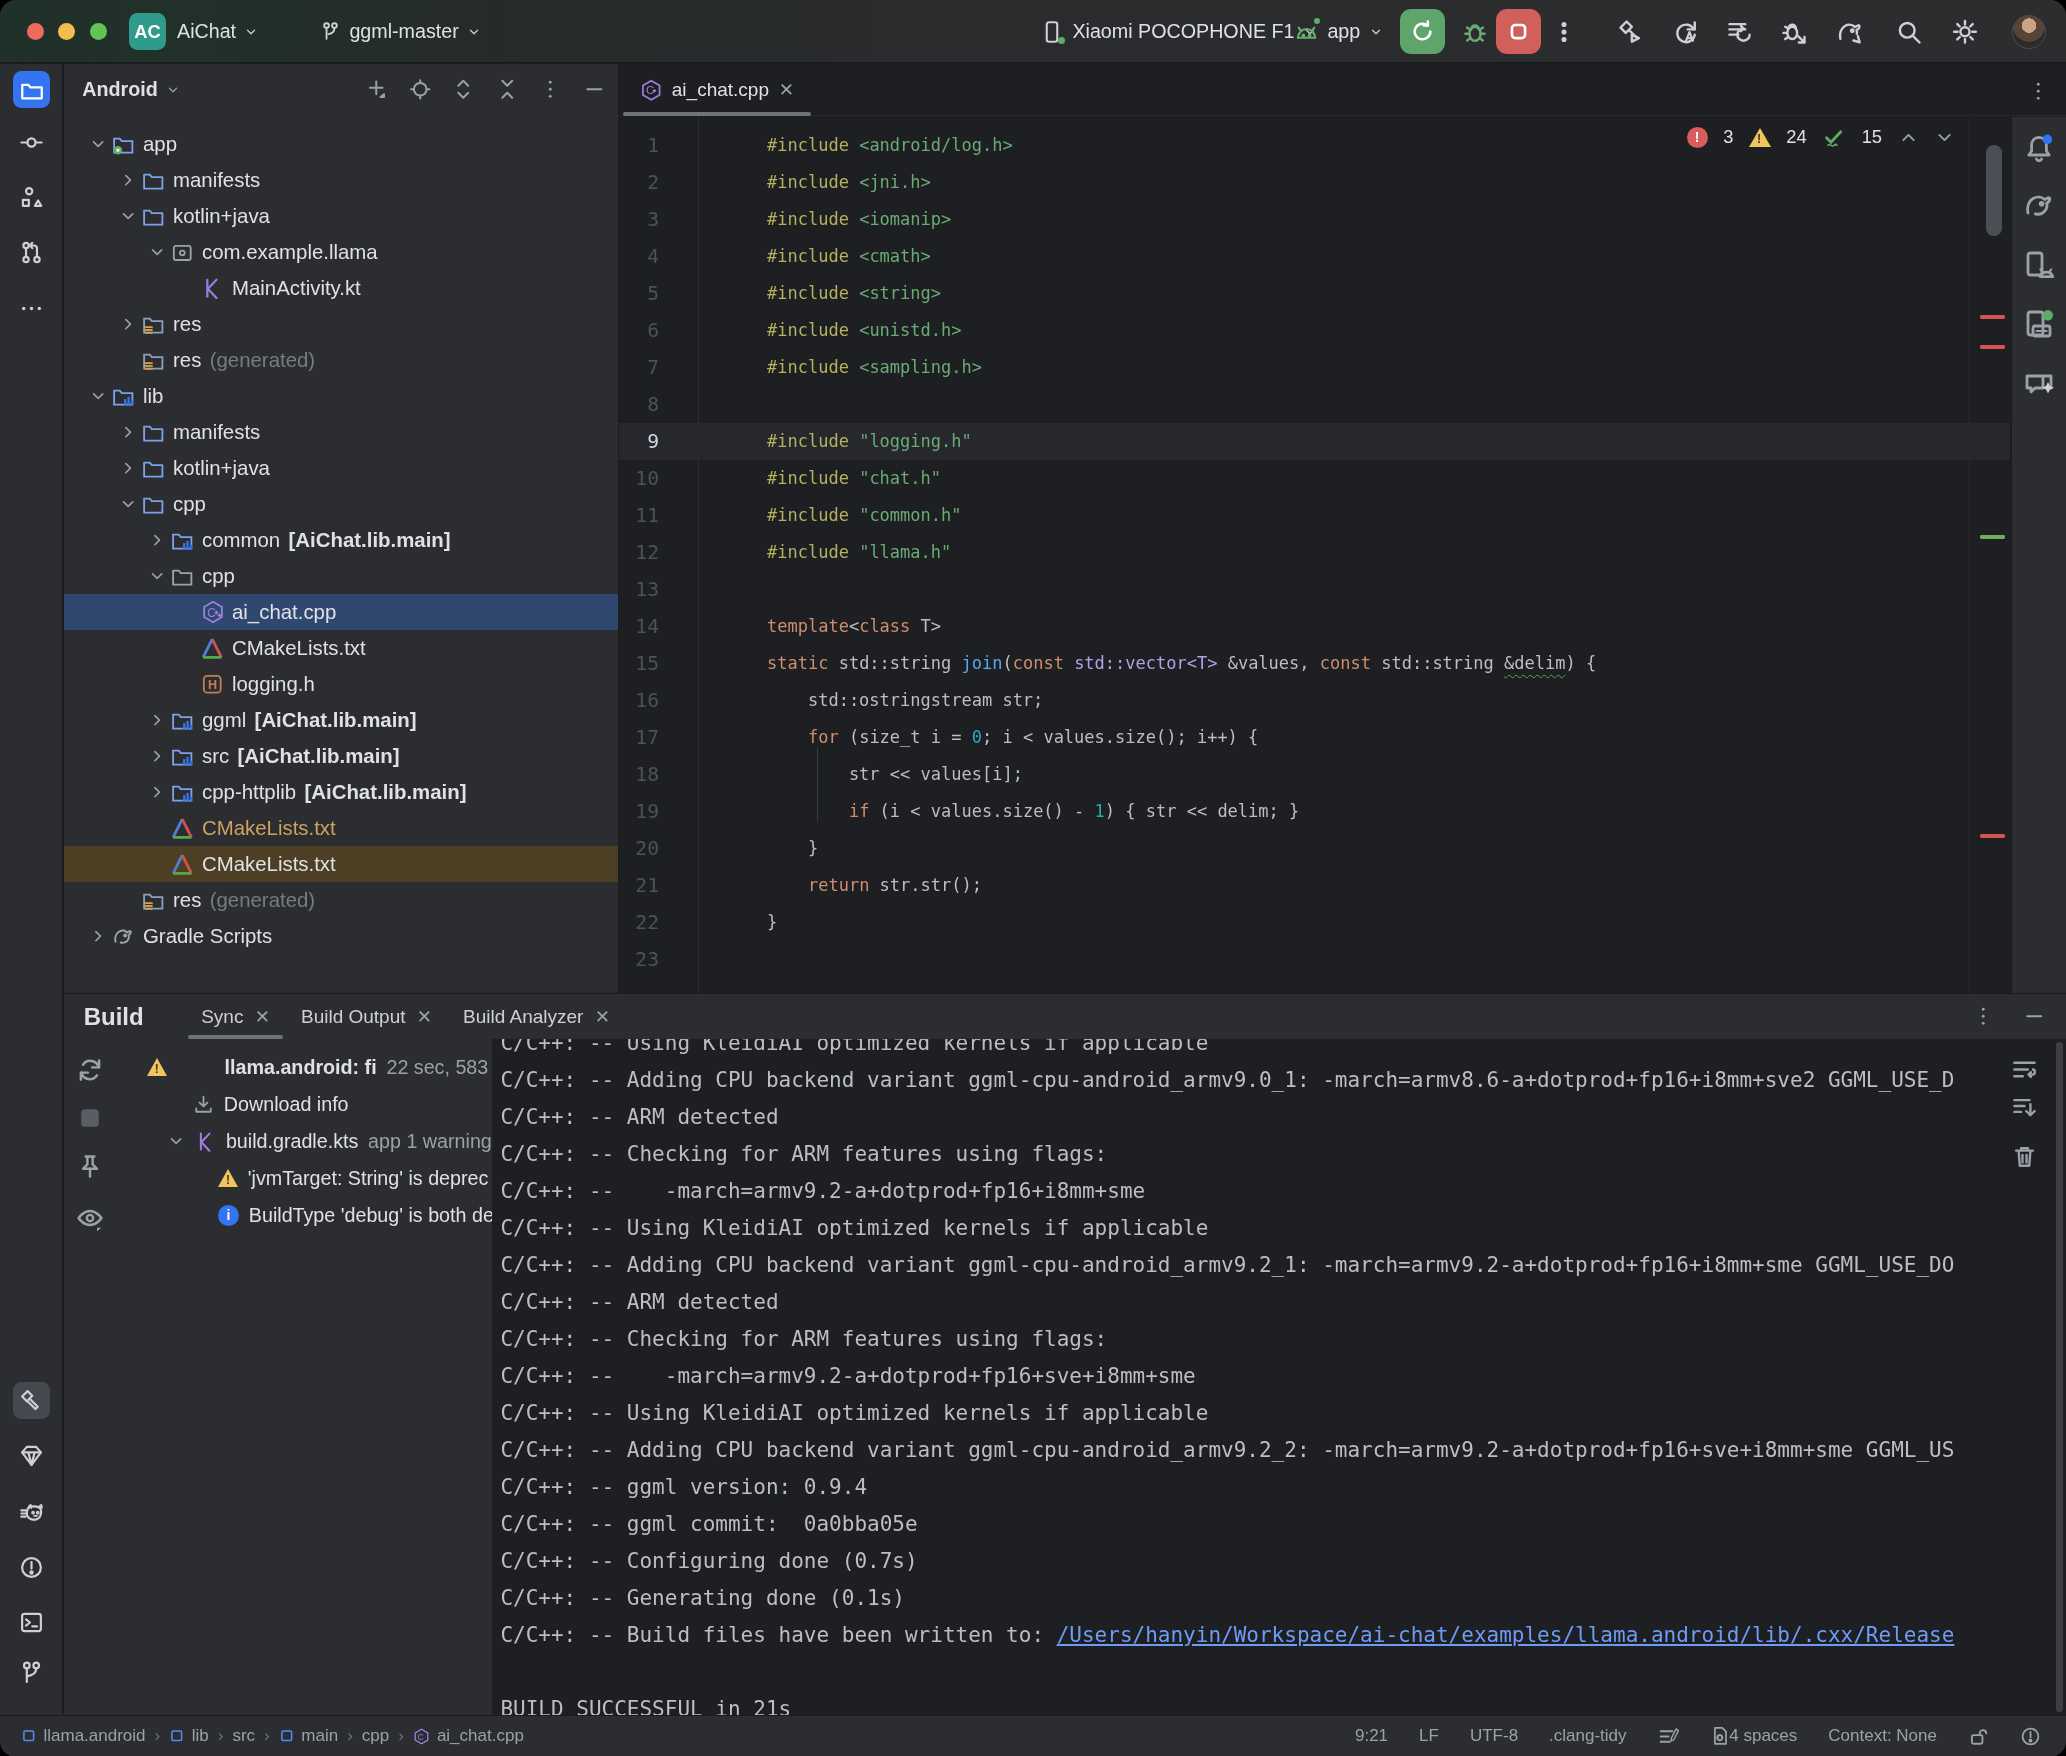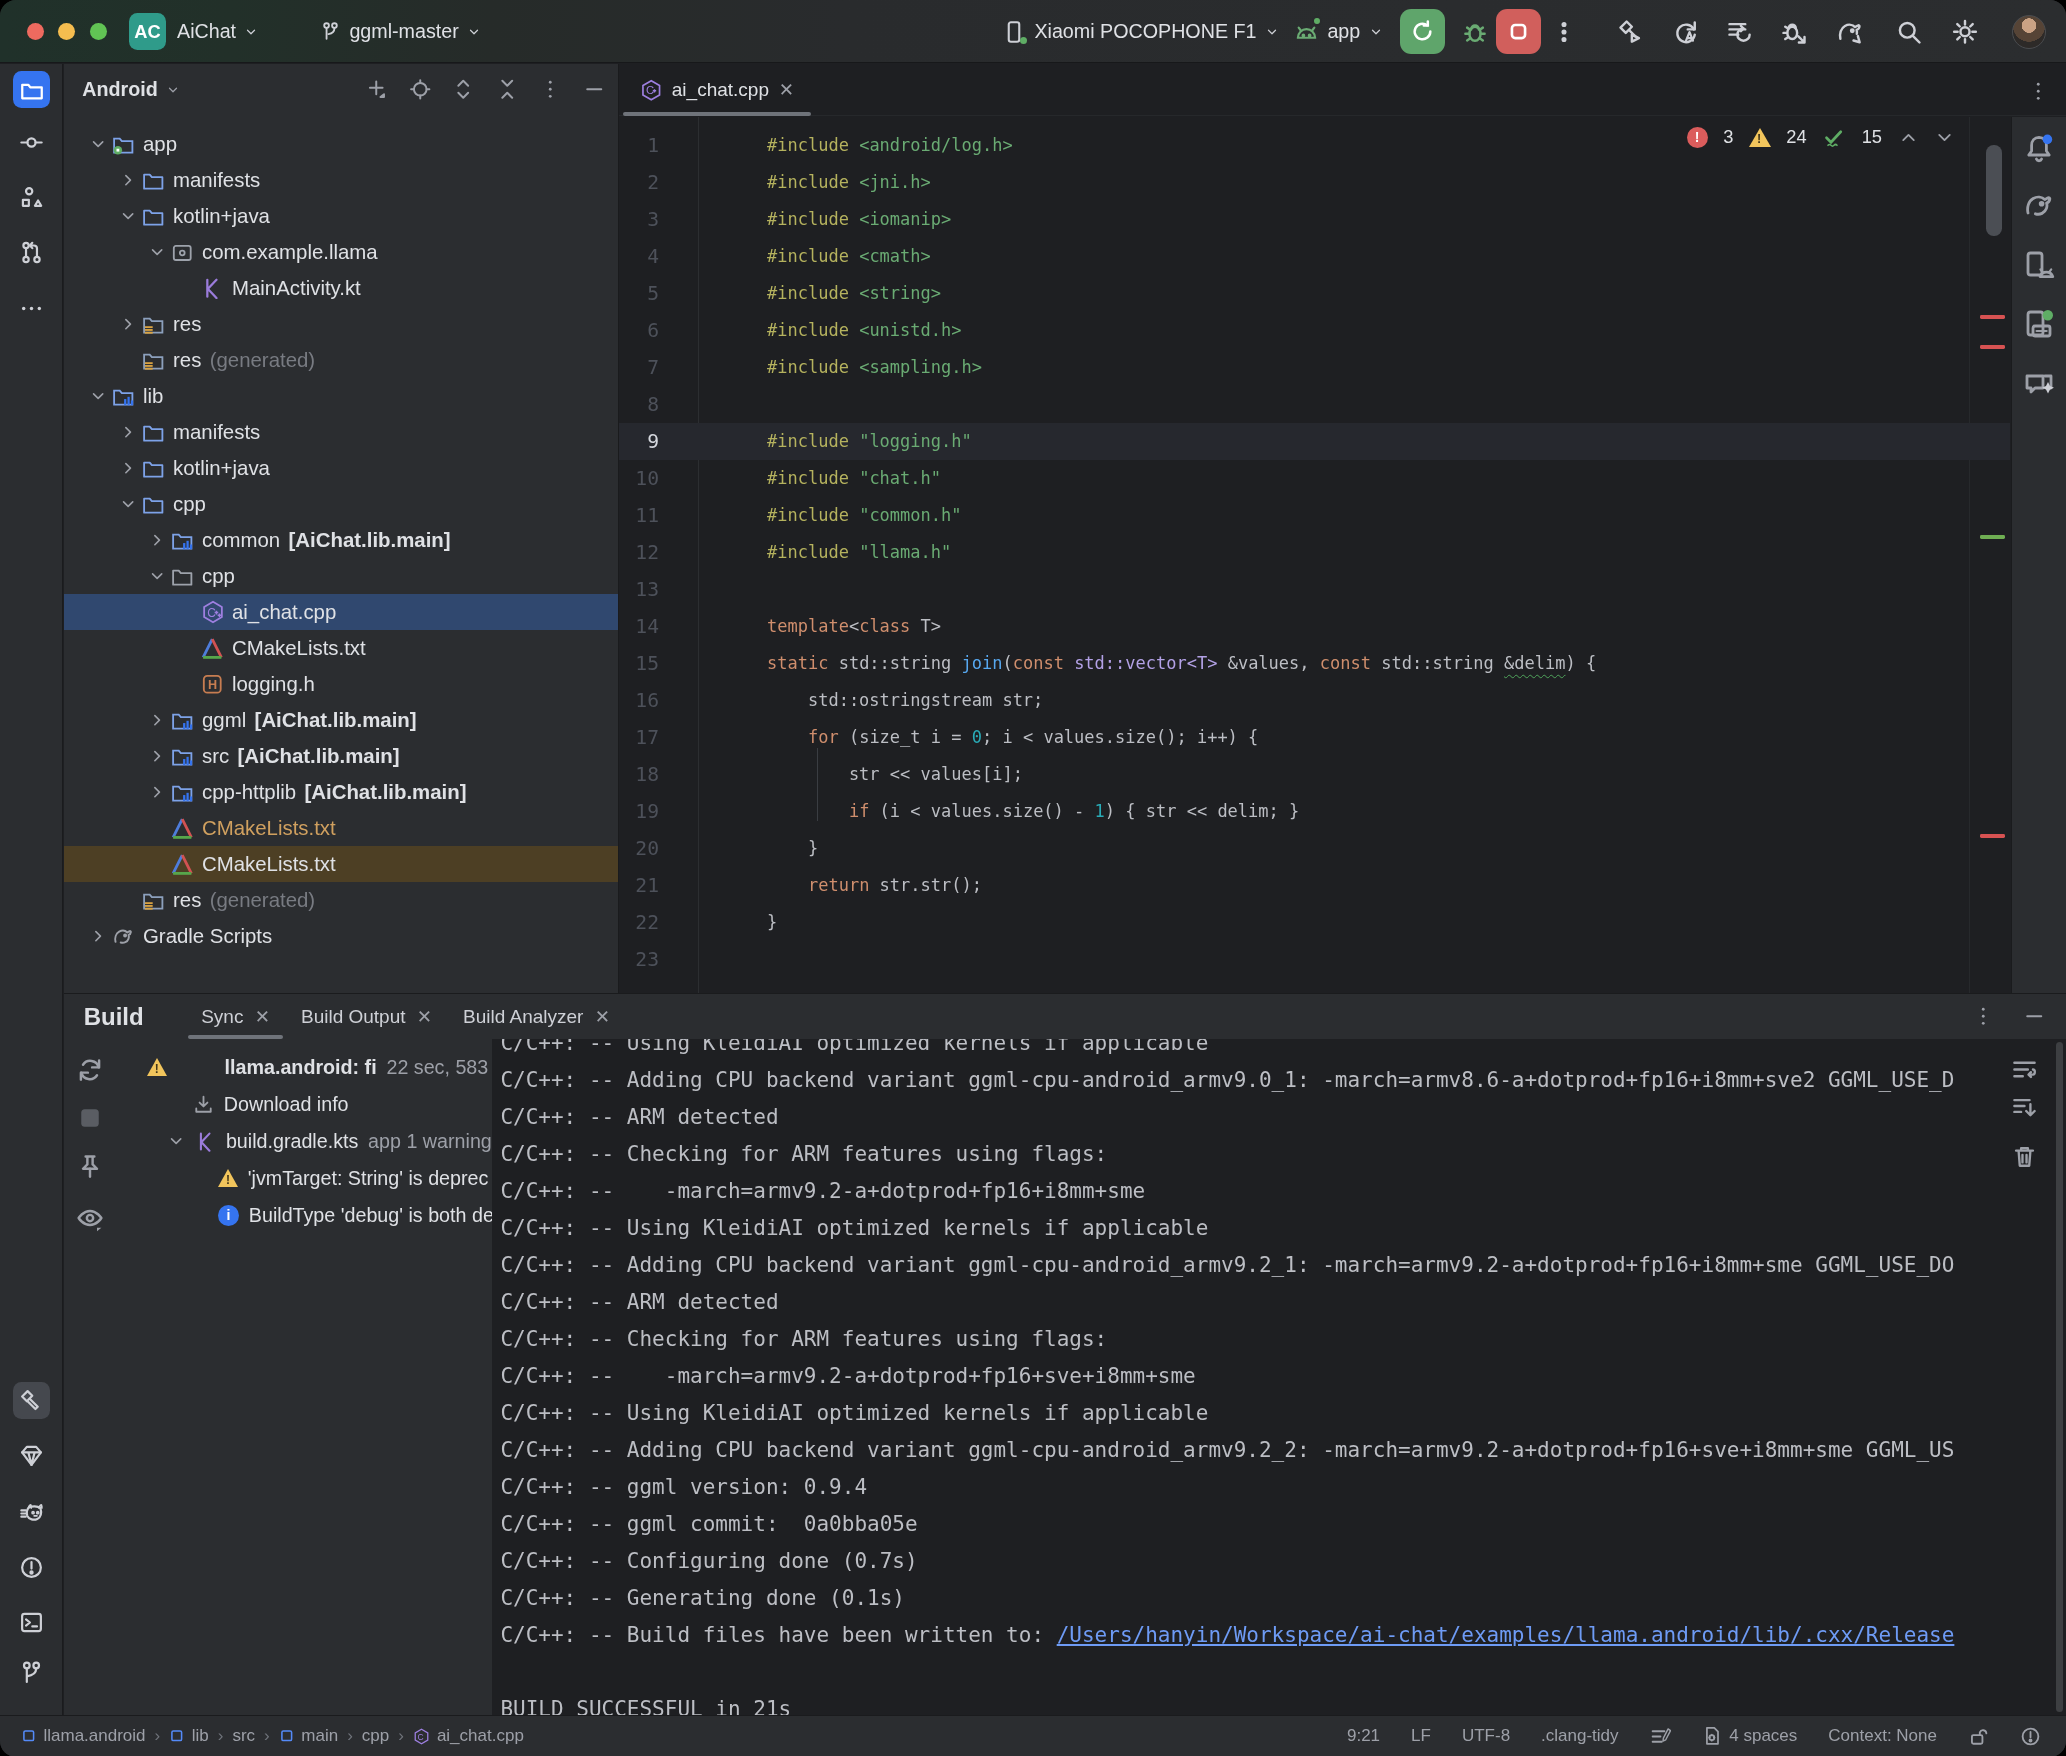--- a/index.html
+++ b/index.html
@@ -135,21 +135,21 @@
           <circle cx="5" cy="3.5" r="1.8"></circle>
           <circle cx="11" cy="3.5" r="1.8"></circle>
           <path d="M5 5.5v8M11 5.5c0 3-2 4-4.5 4.5"></path>
         </svg>
       <span>ggml-master</span>
       <svg class="ic chev-s" viewBox="0 0 16 16">
           <path d="M4 6l4 4 4-4"></path>
         </svg>
     </div>
 
-    <div class="tb-item" style="left:1002px;">
+    <div class="tb-item" style="left:1040px;">
       <span style="position:relative;display:inline-flex;">
         <svg class="ic" width="24" height="24" viewBox="0 0 16 16">
             <rect x="4.5" y="1.5" width="7" height="13" rx="1.5"></rect>
           </svg>
         <span style="position:absolute;right:-1.4px;bottom:0;width:7px;height:7px;border-radius:50%;background:#5fad65;"></span>
       </span>
       <span>Xiaomi POCOPHONE F1</span>
       <svg class="ic chev-s" viewBox="0 0 16 16">
           <path d="M4 6l4 4 4-4"></path>
         </svg>
@@ -1176,21 +1176,21 @@
     </div>
     <div class="sright">
       <span>9:21</span>
       <span>LF</span>
       <span>UTF-8</span>
       <span>.clang-tidy</span>
       <svg class="icd" width="21" height="21" viewBox="0 0 16 16">
           <path d="M2 4h9M2 8h6M2 12h7"></path>
           <path d="M13.8 2.2l-3.6 7-.3 2.3 2.1-1 3.6-7z" stroke-width="1.1"></path>
         </svg>
-      <span style="display:inline-flex;align-items:center;gap:8px;">
+      <span style="display:inline-flex;align-items:center;gap:0;">
         <svg class="icd" width="19.7" height="19.7" viewBox="0 0 16 16">
             <path d="M4 1.5h6l3 3V14.5H4z"></path>
             <circle cx="8" cy="9.5" r="2"></circle>
             <path d="M8 6.8v1M8 11.2v1M5.6 9.5h1M9.4 9.5h1" stroke-width="1"></path>
           </svg>
         <span>4 spaces</span>
       </span>
       <span class="dim">Context: None</span>
       <svg class="icd" width="21" height="21" viewBox="0 0 16 16">
           <rect x="3" y="7" width="8" height="6.5" rx="1.2"></rect>

